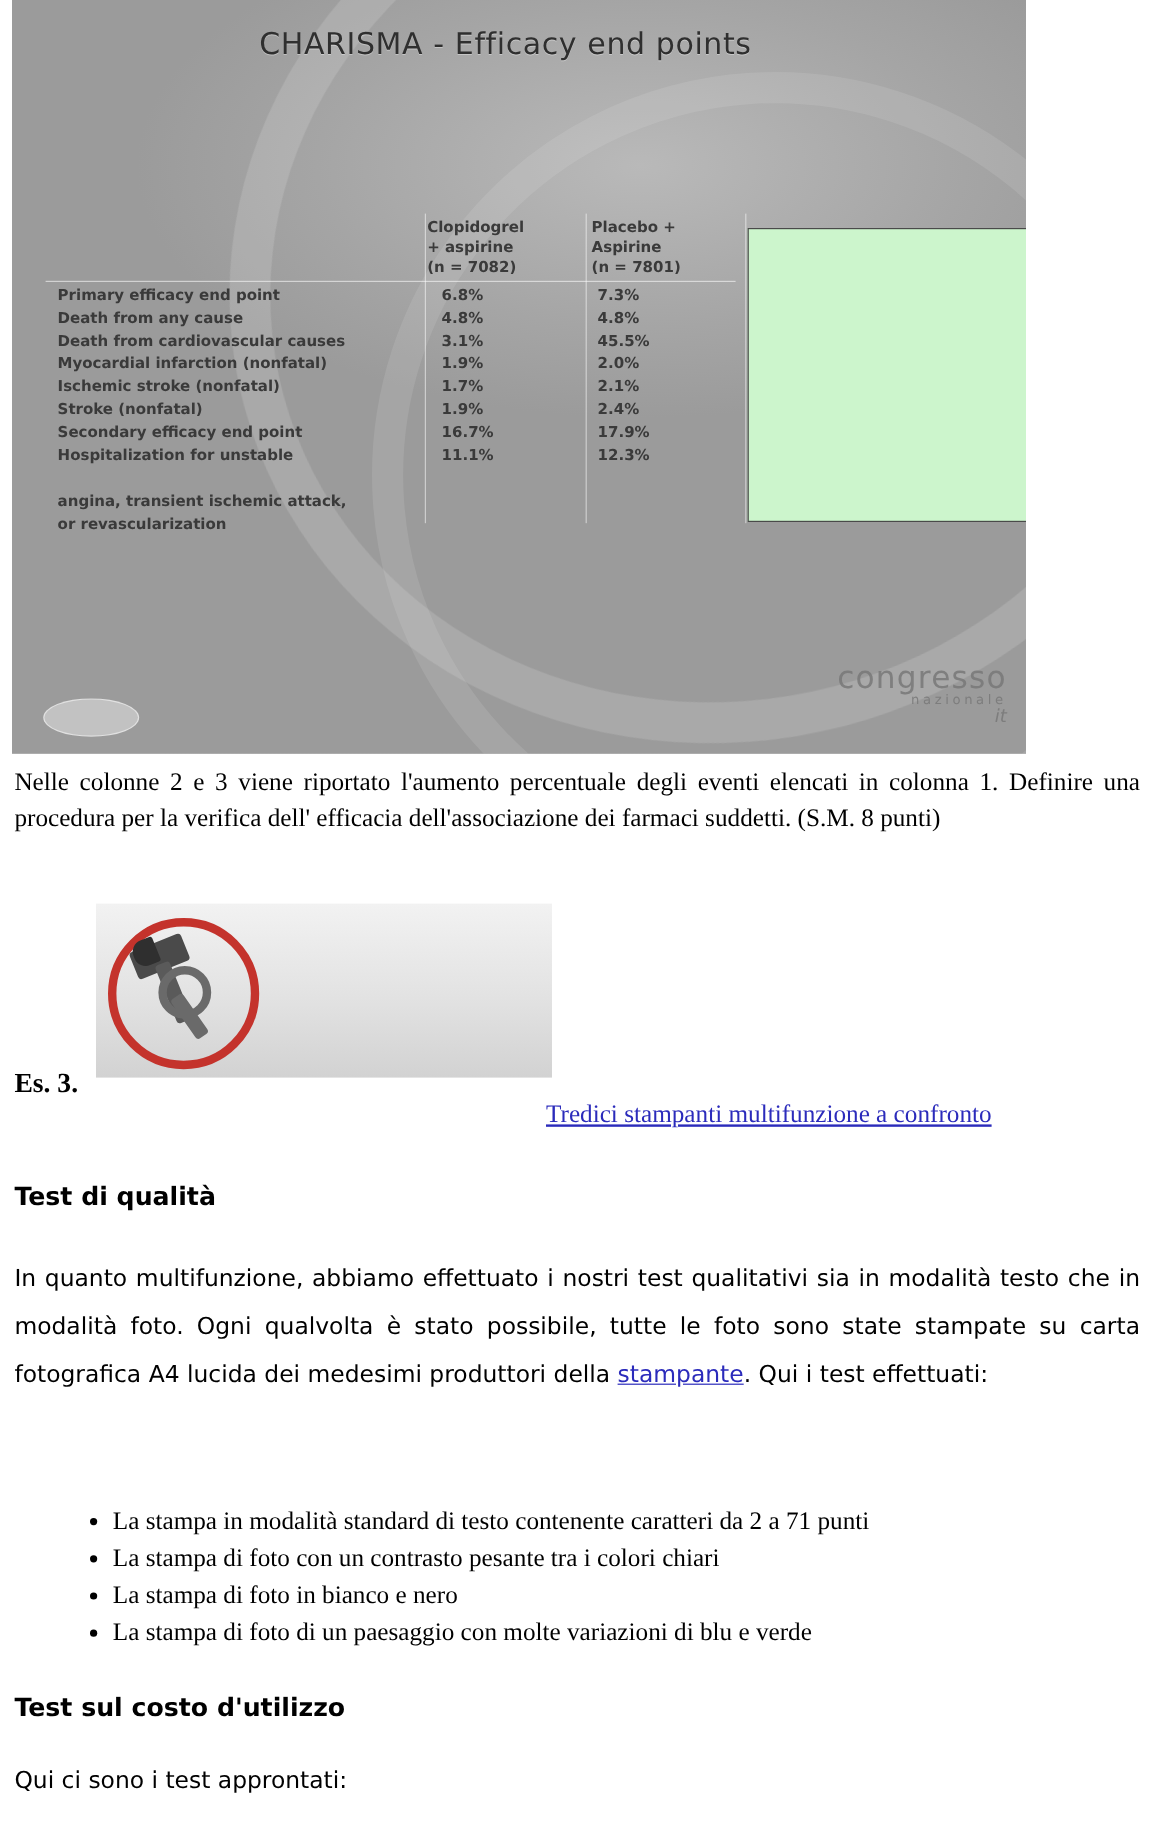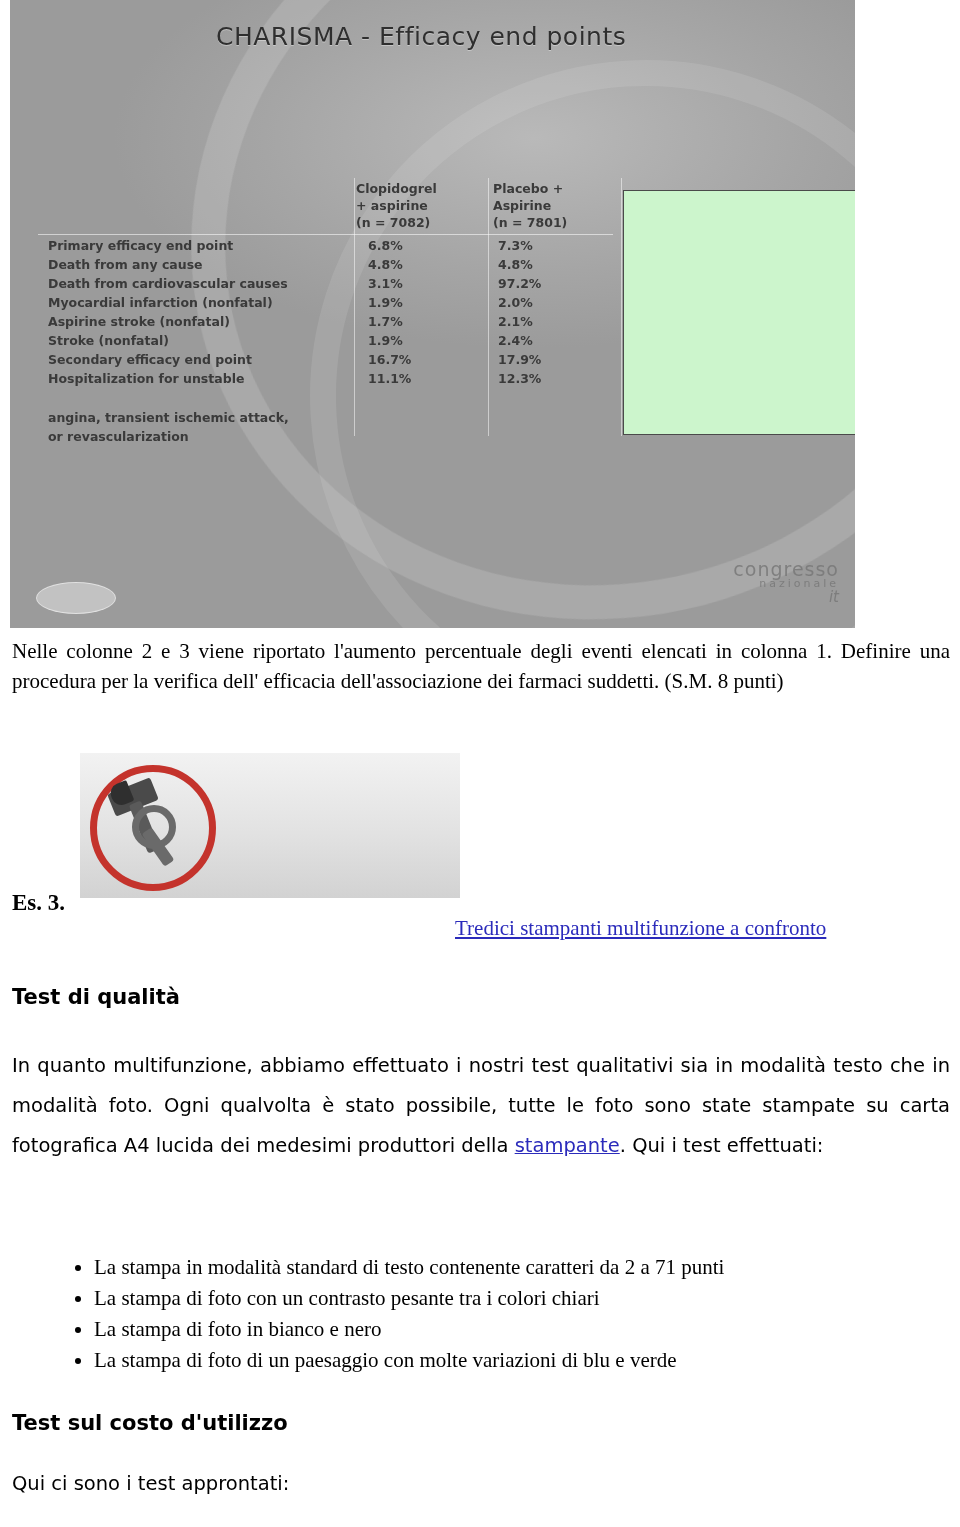--- a/index.html
+++ b/index.html
@@ -157,21 +157,21 @@
   }
 
   .congresso {
     position: absolute;
     right: 16px;
     bottom: 22px;
     text-align: right;
     font-family: "DejaVu Sans", sans-serif;
     color: rgba(120,120,120,0.85);
   }
-  .congresso .l1 { font-size: 19px; letter-spacing: 1px; }
+  .congresso .l1 { font-size: 26px; letter-spacing: 1px; }
   .congresso .l2 { font-size: 11px; letter-spacing: 3px; margin-top: -3px; }
   .congresso .l3 { font-size: 15px; font-style: italic; margin-top: -2px; }
 
   .logo-blob {
     position: absolute;
     left: 26px;
     bottom: 14px;
     width: 78px;
     height: 30px;
     border-radius: 50%;
@@ -395,29 +395,29 @@
         <span class="c2">7.3%</span>
       </div>
       <div class="st-row">
         <span class="lbl">Death from any cause</span>
         <span class="c1">4.8%</span>
         <span class="c2">4.8%</span>
       </div>
       <div class="st-row">
         <span class="lbl">Death from cardiovascular causes</span>
         <span class="c1">3.1%</span>
-        <span class="c2">97.2%</span>
+        <span class="c2">45.5%</span>
       </div>
       <div class="st-row">
         <span class="lbl">Myocardial infarction (nonfatal)</span>
         <span class="c1">1.9%</span>
         <span class="c2">2.0%</span>
       </div>
       <div class="st-row">
-        <span class="lbl">Aspirine stroke (nonfatal)</span>
+        <span class="lbl">Ischemic stroke (nonfatal)</span>
         <span class="c1">1.7%</span>
         <span class="c2">2.1%</span>
       </div>
       <div class="st-row">
         <span class="lbl">Stroke (nonfatal)</span>
         <span class="c1">1.9%</span>
         <span class="c2">2.4%</span>
       </div>
       <div class="st-row">
         <span class="lbl">Secondary efficacy end point</span>

